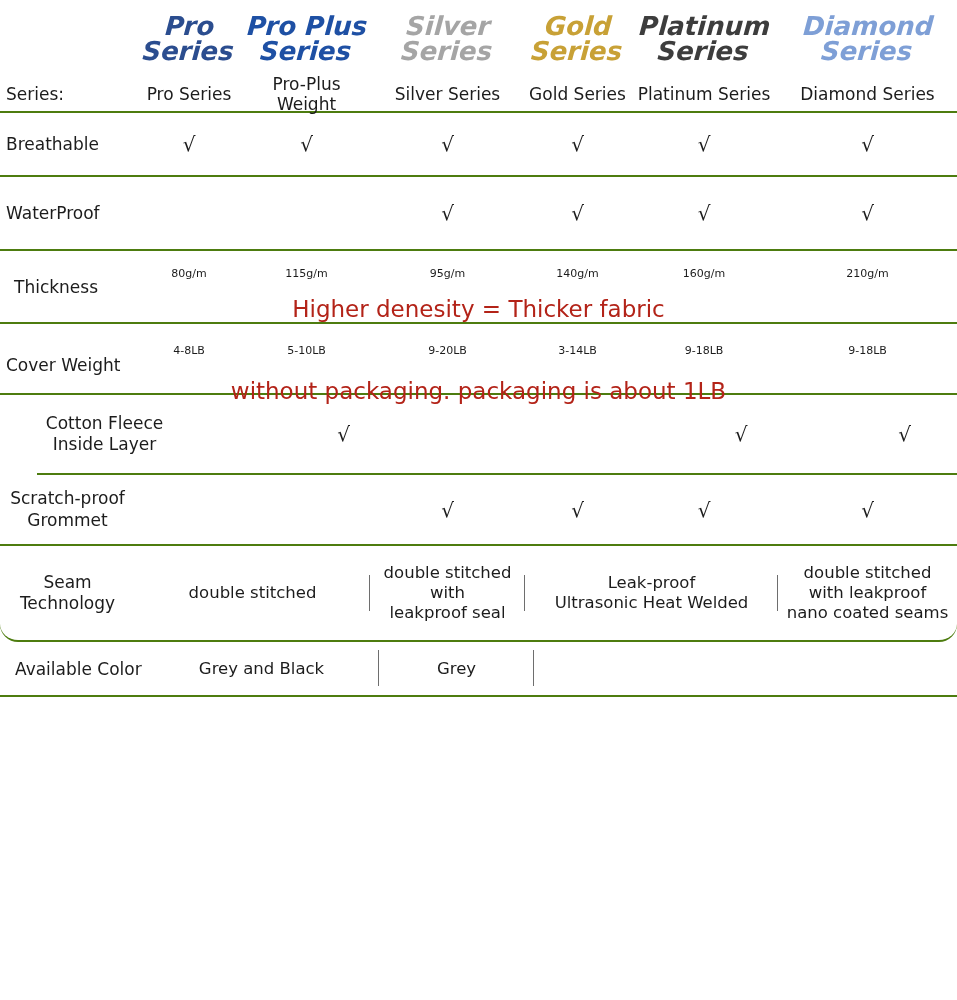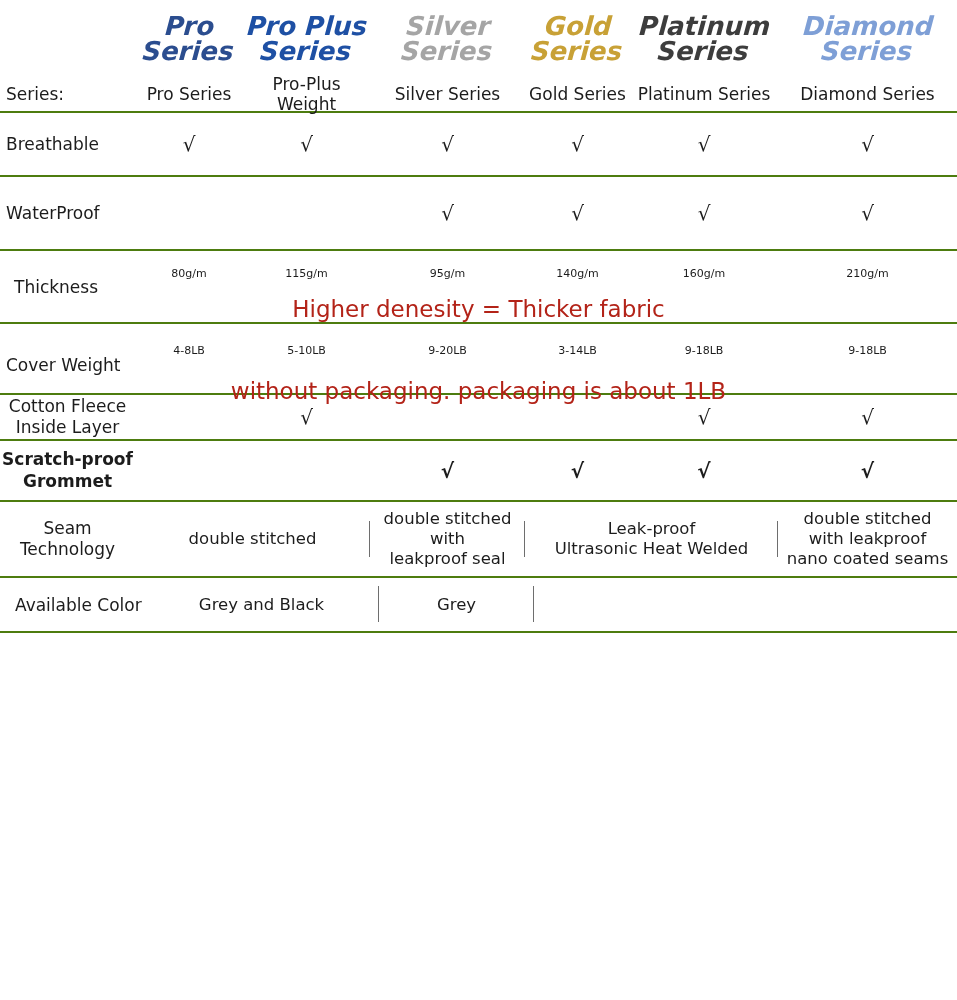--- a/index.html
+++ b/index.html
@@ -25,22 +25,22 @@
   .logo {
     font-size:26px; font-weight:bold; font-style:italic;
     white-space:pre-line; line-height:0.98; text-align:center;
     transform:skewX(-4deg); letter-spacing:0px;
   }
   .series-row { height:39px; font-size:17px; }
   .series-name { font-size:17px; }
 
   
   .h64 { height:64px; } .h65 { height:74px; }
-  .h62 { height:46px; } .h61 { height:61px;font-weight:bold; }
-  .h96 { height:76px; } .h55 { height:55px;padding-left:9px; }
+  .h62 { height:80px;margin-left:37px; } .h61 { height:71px; }
+  .h96 { height:96px;border-radius:18px; } .h55 { height:55px;padding-left:9px; }
   .check { font-size:20px; }
   .val { font-size:11px; }
 
   .r-thick { height:73px; grid-template-rows:44px 27px; }
   .r-cover { height:71px; grid-template-rows:52px 29px; }
   .r-thick .lbl, .r-cover .lbl { grid-column:1; grid-row:1 / 3; align-self:center; }
   .note {
     grid-row:2; grid-column:1 / -1; text-align:center;
     font-size:23px; align-self:center;
   }

